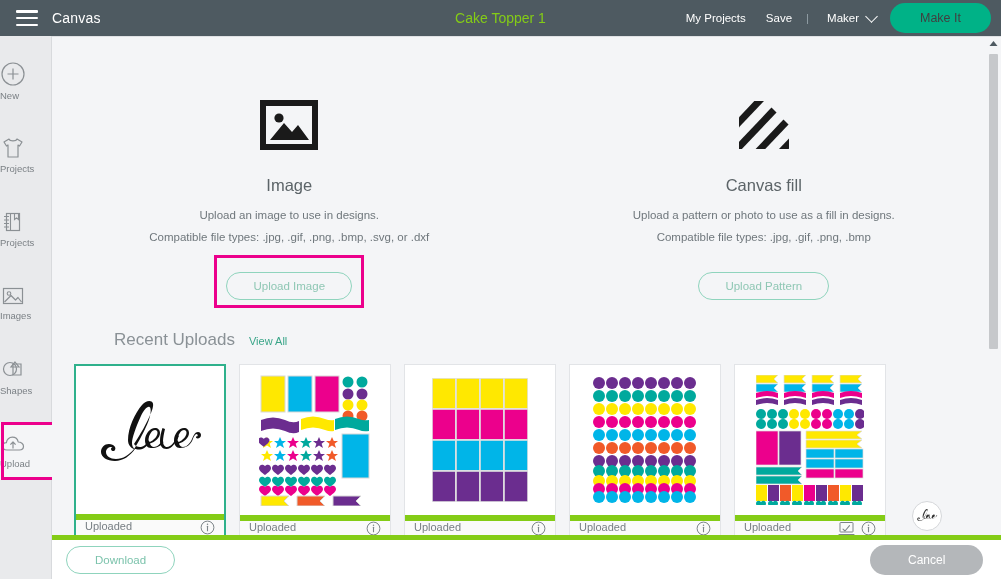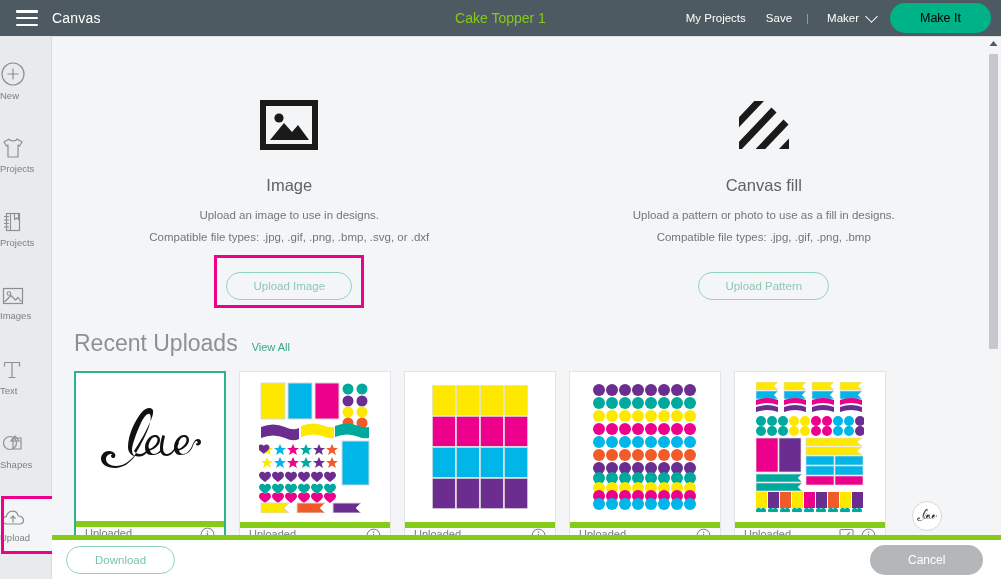--- a/index.html
+++ b/index.html
@@ -29,21 +29,21 @@
   }
   .hdr-right {
     margin-left: auto; display: flex; align-items: center; gap: 0; padding-right: 10px;
   }
   .hdr-link { color: #ffffff; font-size: 11.5px; padding: 0 10px; cursor: pointer; }
   .hdr-sep { color: #93a0a6; font-size: 11.5px; padding: 0 4px; }
   .hdr-machine { color: #ffffff; font-size: 11.5px; padding: 0 6px 0 14px; cursor: pointer; }
   .chev { width: 9px; height: 9px; border-right: 1.6px solid #fff; border-bottom: 1.6px solid #fff;
           transform: rotate(45deg); margin: -4px 8px 0 2px; cursor: pointer; }
   .makeit {
-    background: #00b287; color: #000000; border: none; border-radius: 16px;
+    background: #00b287; color: #404040; border: none; border-radius: 16px;
     font-size: 12.5px; padding: 8px 30px; margin-left: 6px; cursor: pointer;
     font-family: "Liberation Sans", sans-serif;
   }
 
   
   .rail {
     position: absolute; left: 0; top: 36px; width: 52px; height: 543px;
     background: #e9eaec; border-right: 1px solid #d8dadd;
   }
   .rail-item {
@@ -84,21 +84,21 @@
     font-family: "Liberation Sans", sans-serif;
   }
   .hl-wrap { position: relative; display: inline-block; }
   .hl-wrap.hl::after {
     content: ""; position: absolute; left: -12px; right: -12px; top: 12px; bottom: -8px;
     border: 3px solid #ec008c; pointer-events: none;
   }
 
   
   .recent-head { display: flex; align-items: baseline; gap: 14px; padding: 30px 0 0 22px; }
-  .recent-title { font-size: 23px; color: #8a9196; font-weight: 400; }
+  .recent-title { font-size: 17px; color: #8a9196; font-weight: 400; margin-left: 40px; }
   .view-all { font-size: 11px; color: #39a588; cursor: pointer; }
 
   .cards { display: flex; gap: 13px; padding: 14px 0 0 22px; }
   .card {
     width: 152px; height: 182px; background: #fff;
     border: 1px solid #e2e4e7; display: flex; flex-direction: column;
     cursor: pointer; position: relative;
   }
   .card.selected { border: 2px solid #2fb18c; }
   .card-thumb { flex: 1; display: flex; align-items: center; justify-content: center;
@@ -211,30 +211,20 @@
       <span>
         <svg width="26" height="22" viewBox="0 0 26 22">
             <rect x="3.5" y="3.5" width="19" height="15" fill="none" stroke="#8b9094" stroke-width="1.2"></rect>
             <circle cx="9" cy="8.5" r="1.8" fill="none" stroke="#8b9094" stroke-width="1.1"></circle>
             <path d="M4.5 17 L11 10.5 L15.5 15 L18 12.5 L21.5 17" fill="none" stroke="#8b9094" stroke-width="1.2" stroke-linejoin="round"></path>
           </svg>
       </span>
       <span class="lbl">Images</span>
     </div>
 
-    <div class="rail-item">
-      <span>
-        <svg width="24" height="24" viewBox="0 0 24 24">
-            <path d="M4.5 4.5h15v4" fill="none" stroke="#8b9094" stroke-width="1.2"></path>
-            <path d="M4.5 8.5v-4" fill="none" stroke="#8b9094" stroke-width="1.2"></path>
-            <path d="M12 4.5v15M8.5 19.5h7" fill="none" stroke="#8b9094" stroke-width="1.2"></path>
-          </svg>
-      </span>
-      <span class="lbl">Text</span>
-    </div>
 
     <div class="rail-item">
       <span>
         <svg width="26" height="24" viewBox="0 0 26 24">
             <circle cx="10" cy="11" r="6.5" fill="none" stroke="#8b9094" stroke-width="1.2"></circle>
             <path d="M13 6 L21 6 L21 17 L13 17 Z" fill="none" stroke="#8b9094" stroke-width="1.2"></path>
             <path d="M15 4 L19 9 L11 9 Z" fill="none" stroke="#8b9094" stroke-width="1.2"></path>
           </svg>
       </span>
       <span class="lbl">Shapes</span>

